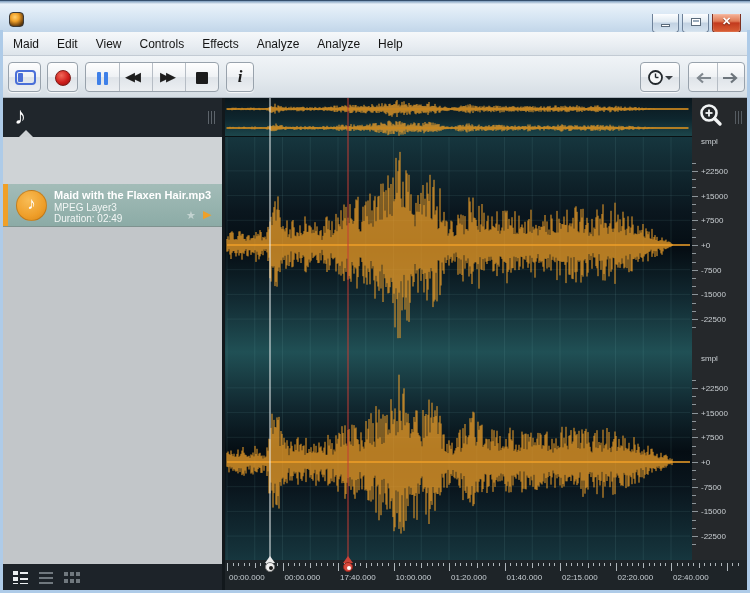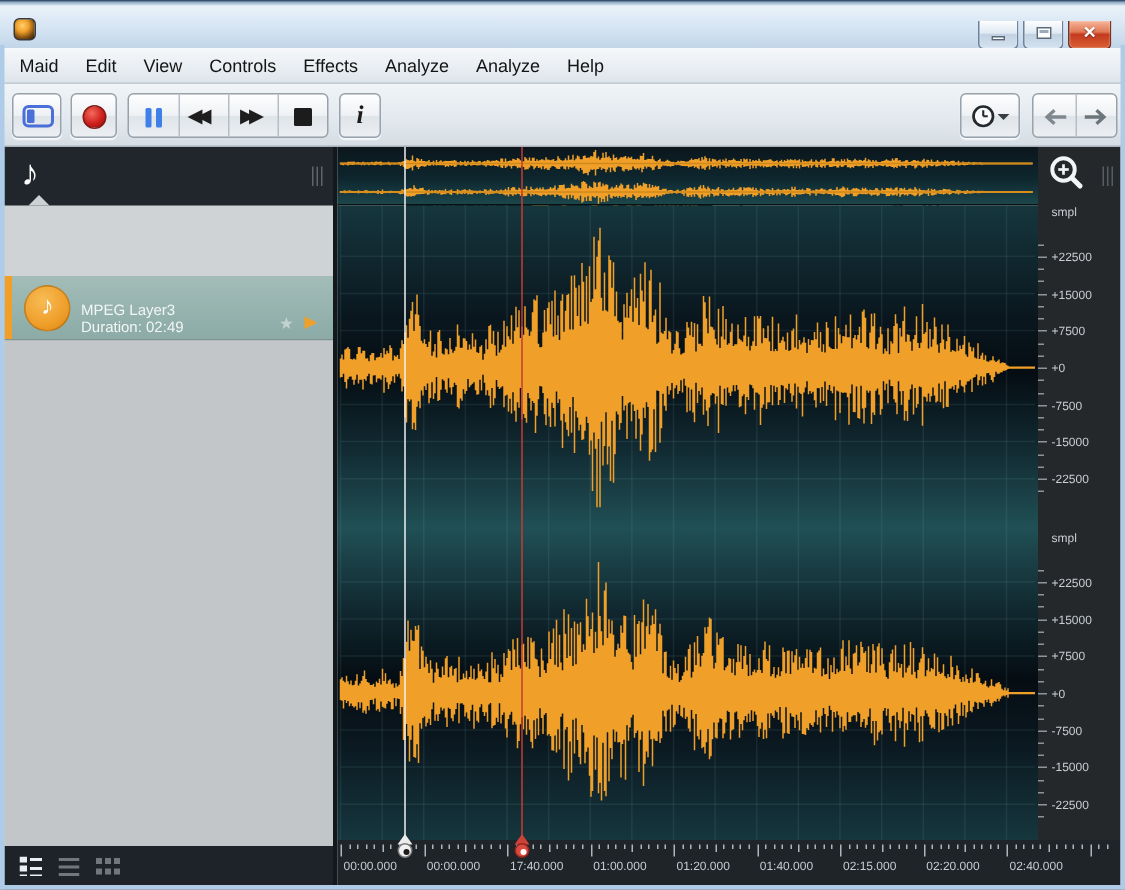--- a/index.html
+++ b/index.html
@@ -264,20 +264,21 @@
         <i></i>
         <i></i>
         <i></i>
       </div>
   </div>
   <div class="sb-item">
     <div class="sb-item-bar"></div>
     <div class="sb-item-circle">
       <span>♪</span>
     </div>
+    <div class="sb-item-t1">Maid with the Flaxen Hair.mp3</div>
     <div class="sb-item-t2">MPEG Layer3</div>
     <div class="sb-item-t3">Duration: 02:49</div>
     <span class="sb-item-star">★</span>
     <span class="sb-item-play">▶</span>
   </div>
   <div class="sb-list"></div>
   <div class="sb-bottom">
     <svg class="vmode" style="left:10px;" width="15" height="13">
       <g fill="#eceff1">
         <rect x="0" y="0" width="5" height="4"></rect>
@@ -426,21 +427,21 @@
       <div class="tl-tick" style="left: 118.5px; height: 3px;"></div>
       <div class="tl-tick" style="left: 124.1px; height: 3px;"></div>
       <div class="tl-tick" style="left: 129.6px; height: 3px;"></div>
       <div class="tl-tick" style="left: 135.2px; height: 3px;"></div>
       <div class="tl-tick" style="left: 140.8px; height: 5px;"></div>
       <div class="tl-tick" style="left: 146.3px; height: 3px;"></div>
       <div class="tl-tick" style="left: 151.8px; height: 3px;"></div>
       <div class="tl-tick" style="left: 157.4px; height: 3px;"></div>
       <div class="tl-tick" style="left: 162.9px; height: 3px;"></div>
       <div class="tl-tick" style="left: 168.5px; height: 8px;"></div>
-      <div class="tl-label" style="left: 170.5px;">01:00.000</div>
+      <div class="tl-label" style="left: 170.5px;">10:00.000</div>
       <div class="tl-tick" style="left: 174px; height: 3px;"></div>
       <div class="tl-tick" style="left: 179.6px; height: 3px;"></div>
       <div class="tl-tick" style="left: 185.2px; height: 3px;"></div>
       <div class="tl-tick" style="left: 190.7px; height: 3px;"></div>
       <div class="tl-tick" style="left: 196.3px; height: 5px;"></div>
       <div class="tl-tick" style="left: 201.8px; height: 3px;"></div>
       <div class="tl-tick" style="left: 207.3px; height: 3px;"></div>
       <div class="tl-tick" style="left: 212.9px; height: 3px;"></div>
       <div class="tl-tick" style="left: 218.4px; height: 3px;"></div>
       <div class="tl-tick" style="left: 224px; height: 8px;"></div>

